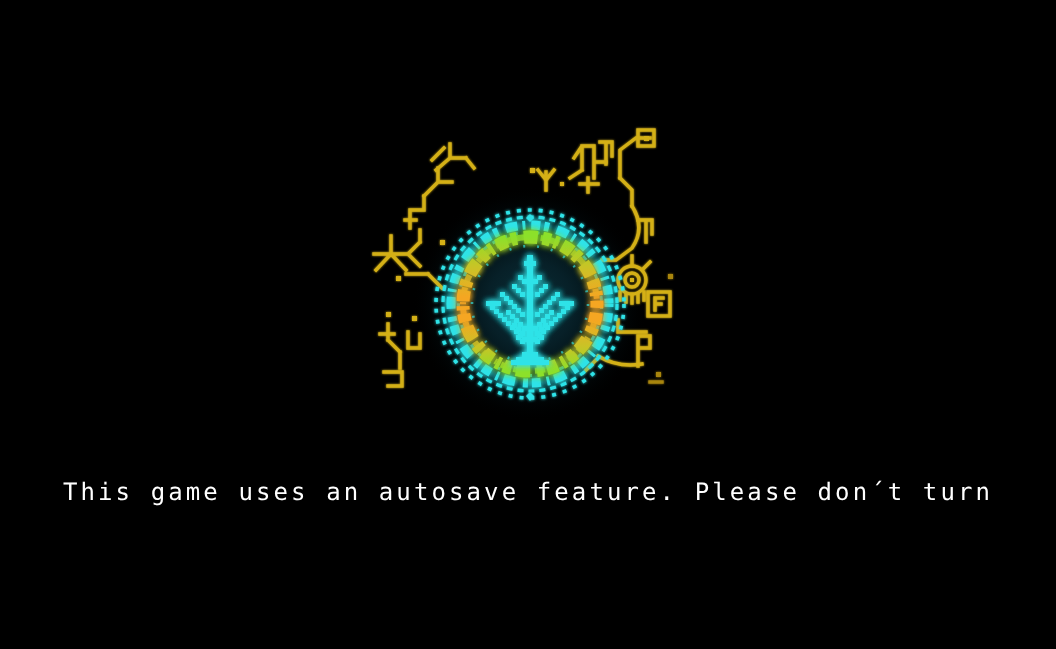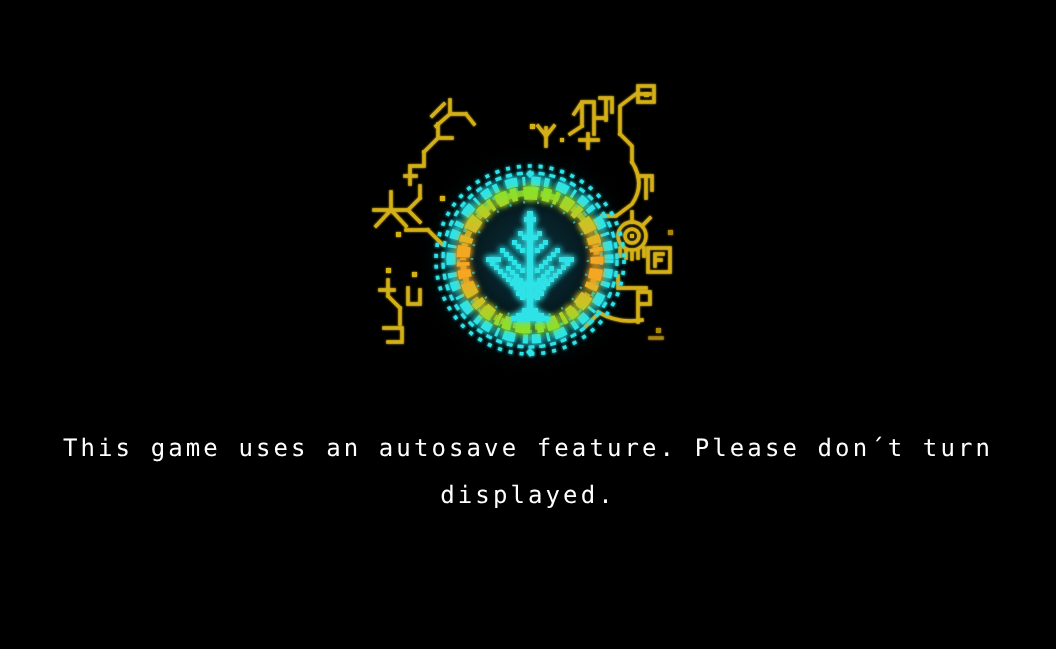--- a/index.html
+++ b/index.html
@@ -12,20 +12,21 @@
     height: 649px;
     overflow: hidden;
     font-family: "DejaVu Sans Mono", monospace;
     position: relative;
   }
 
   #screen {
     position: absolute;
     inset: 0;
     background: #000000;
+    margin-top: 44px;
   }
 
   
   #autosave-icon {
     position: absolute;
     left: 350px;
     top: 80px;
     width: 360px;
     height: 300px;
   }
@@ -277,16 +278,15 @@
 
         <rect x="172" y="228" width="16" height="5"></rect>
         <rect x="166" y="233" width="28" height="6"></rect>
         <rect x="161" y="236" width="38" height="5"></rect>
       </g>
     </svg>
   </div>
 
   <div id="message">
     <span class="msg-line">This game uses an autosave feature. Please don´t turn</span>
-    <span class="msg-line">displayed.</span>
   </div>
 
 </div>
 
 </body></html>

